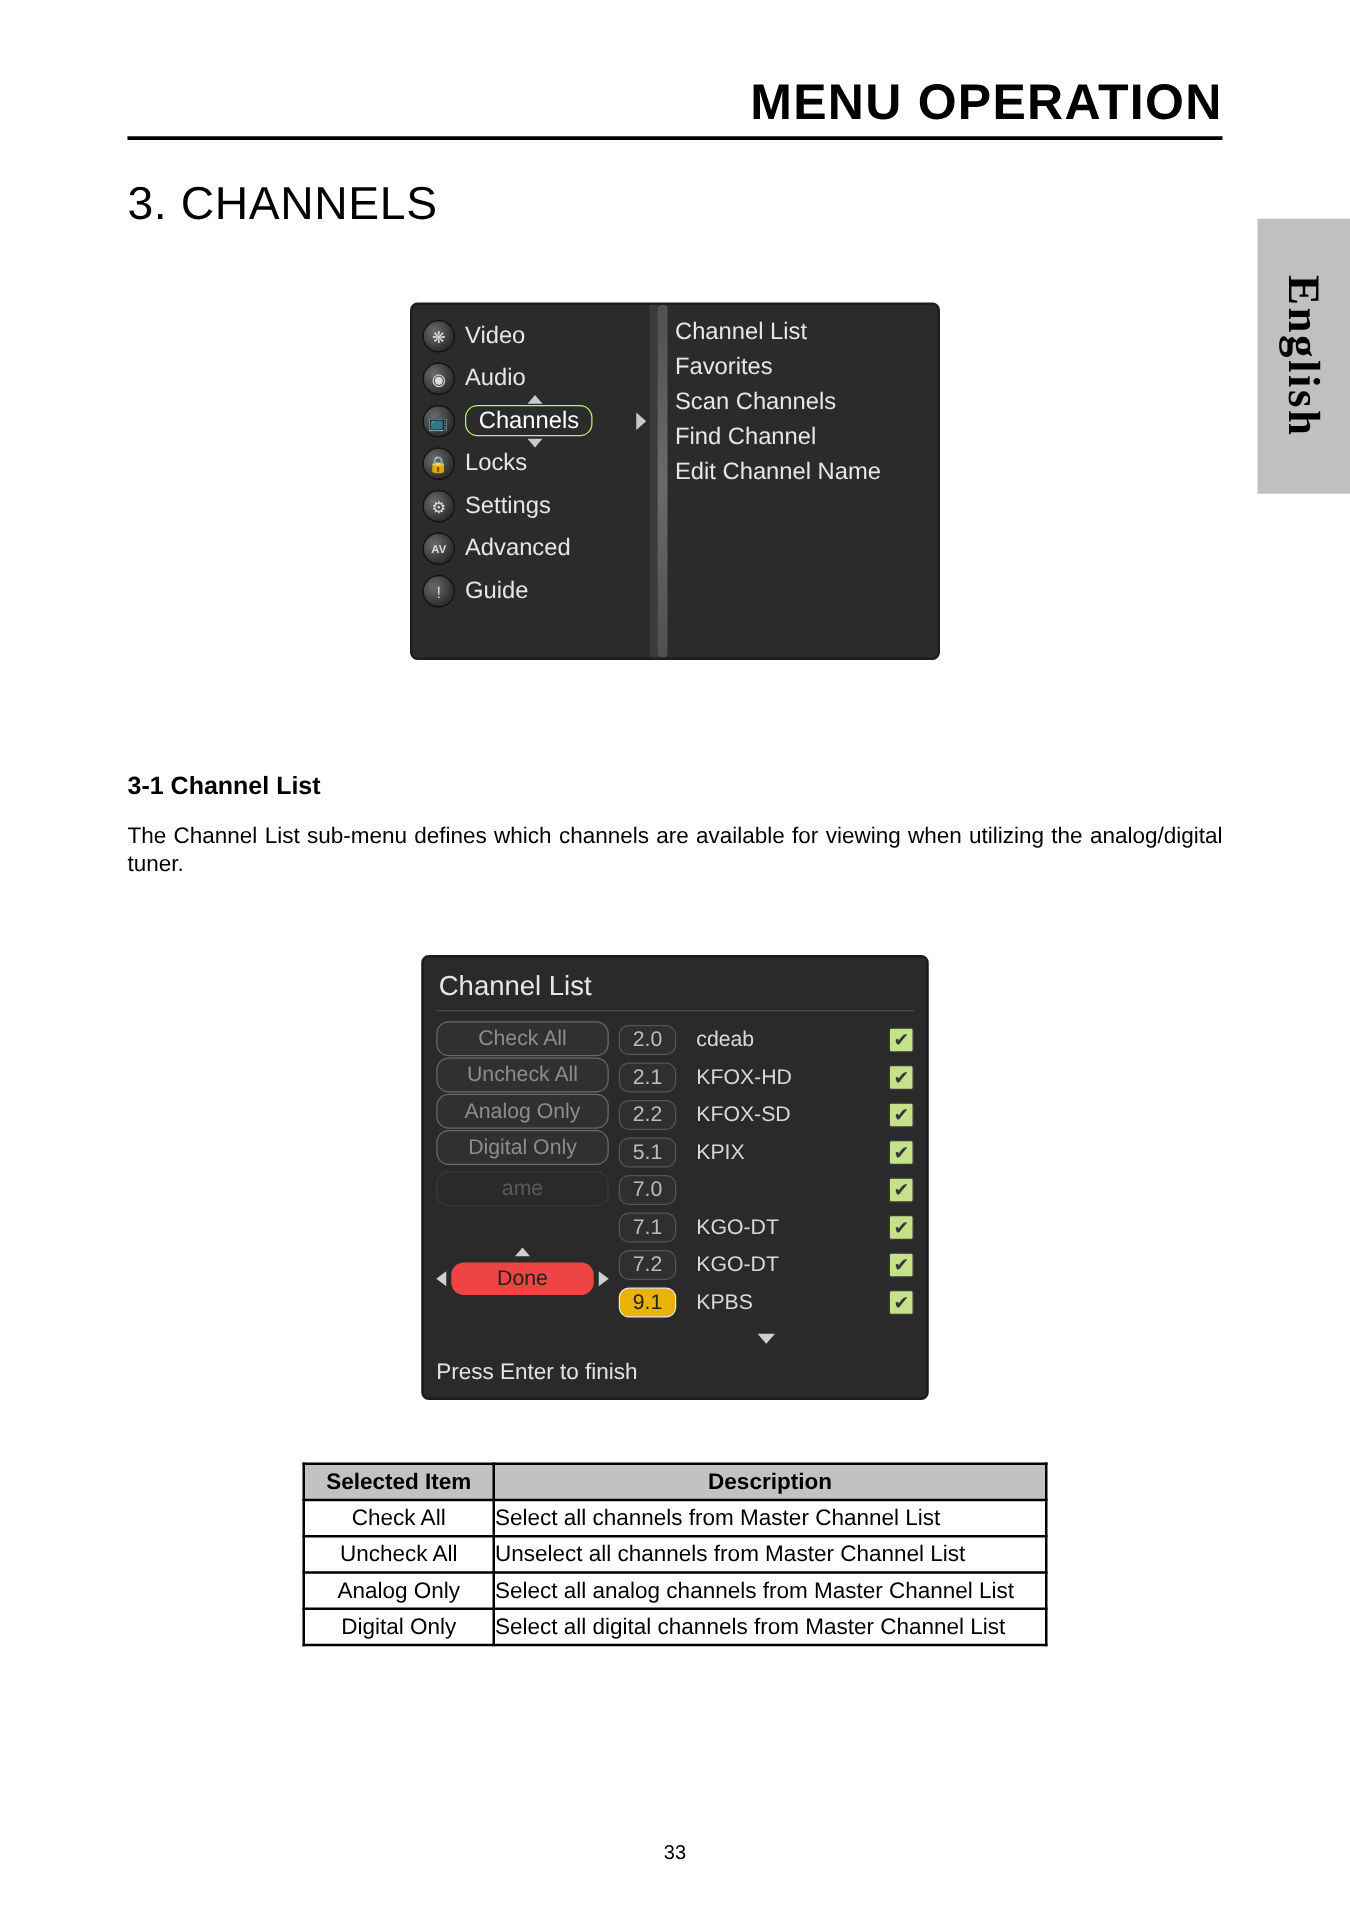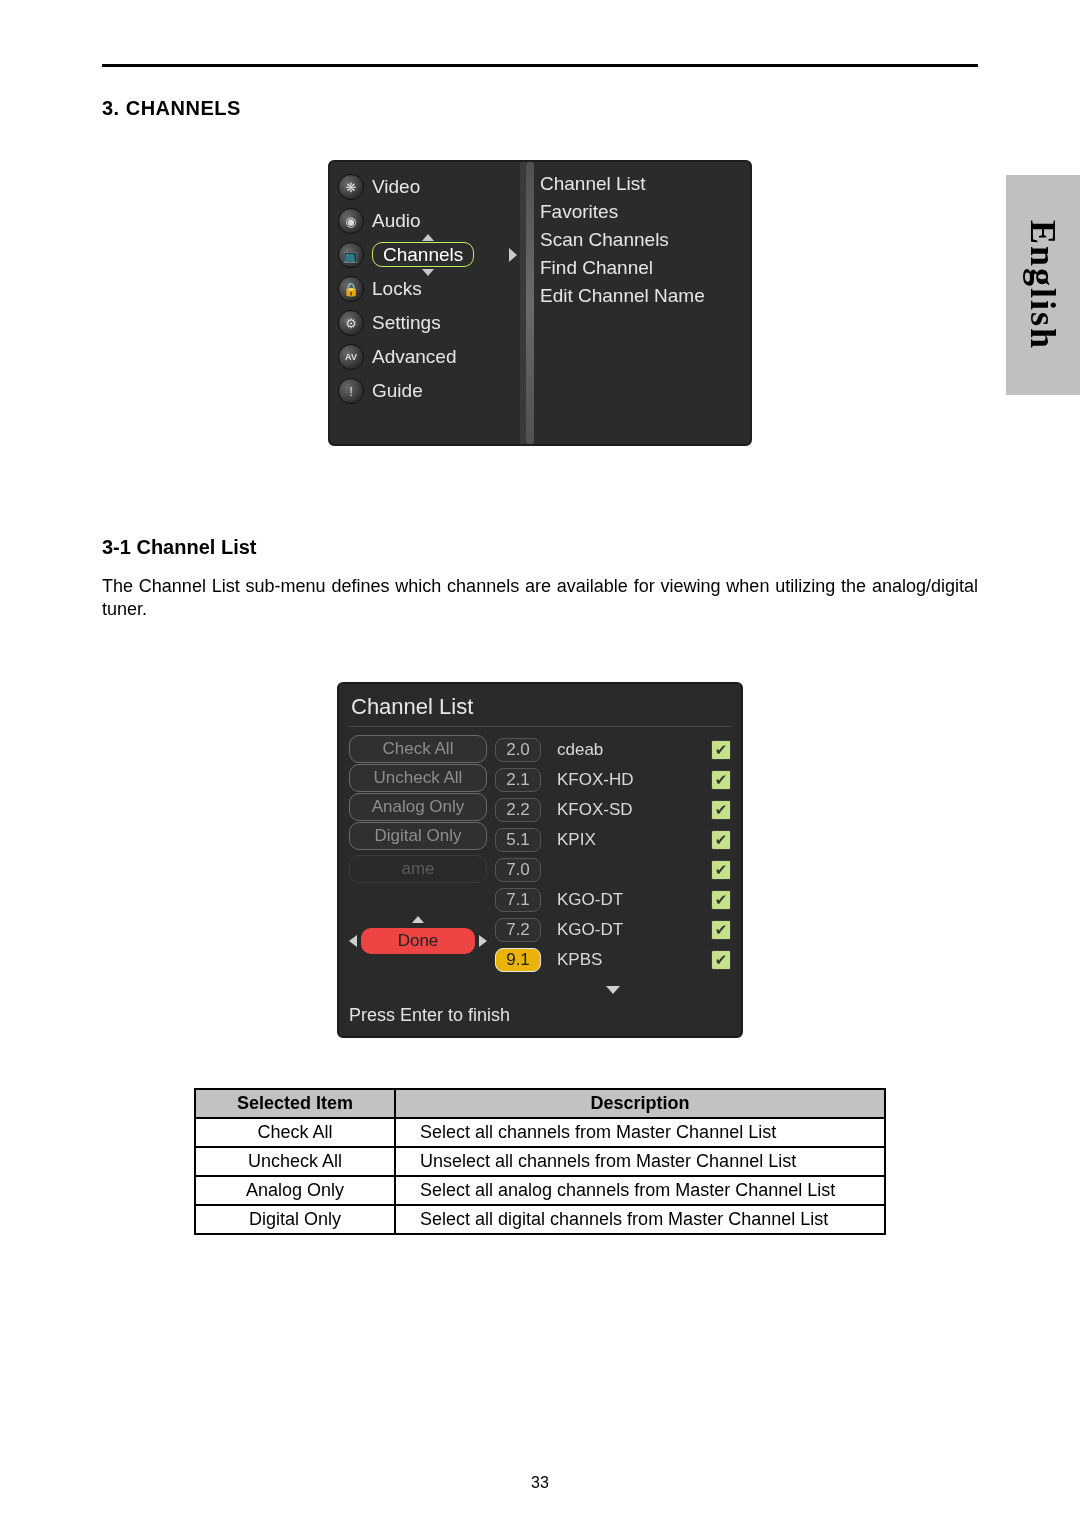--- a/index.html
+++ b/index.html
@@ -15,21 +15,21 @@
   
   .header-title {
     text-align:right;
     font-family: Arial, Helvetica, sans-serif;
     font-weight:700;
     font-size:40px;
     letter-spacing:1px;
   }
   .header-rule { border:none; border-top:3px solid #000; margin:4px 0 30px 0; }
 
-  .section-title { font-weight:700; font-size:20px; letter-spacing:0.5px; margin-bottom:40px; }
+  .section-title { font-weight:400; font-size:37px; letter-spacing:0.5px; margin-bottom:58px; }
 
   
   .lang-tab {
     position:absolute;
     top:175px; right:0;
     width:74px; height:220px;
     background:#c0c0c0;
     display:flex; align-items:center; justify-content:center;
   }
   .lang-tab span {
@@ -157,35 +157,36 @@
     display:inline-block; width:0;height:0; border-left:7px solid transparent; border-right:7px solid transparent; border-top:8px solid #cfcfcf;
   }
   .chlist-hint { margin-top:6px; font-size:18px; color:#e2e2e2; }
 
   
   table.desc {
     border-collapse:collapse; margin:0 auto;
     font-size:18px;
   }
   table.desc th, table.desc td {
-    border:2px solid #000; padding:3px 24px;
+    border:2px solid #000; padding:3px 0;
   }
   table.desc th { background:#c2c2c2; font-weight:700; text-align:center; }
   table.desc td.item { text-align:center; width:150px; }
   table.desc td.desc { width:440px; }
 
   .pagenum {
     position:absolute; bottom:40px; left:0; width:1080px;
     text-align:center; font-size:16px;
   }
 </style>
 </head>
 <body>
 
 <div class="page">
+  <div class="header-title">MENU OPERATION</div>
   <hr class="header-rule">
 
   <div class="section-title">3. CHANNELS</div>
 
   <div class="menu-shot">
     <div class="menu-left">
       <div class="menu-item">
         <span class="menu-icon">❋</span>
         <span>Video</span>
       </div>

